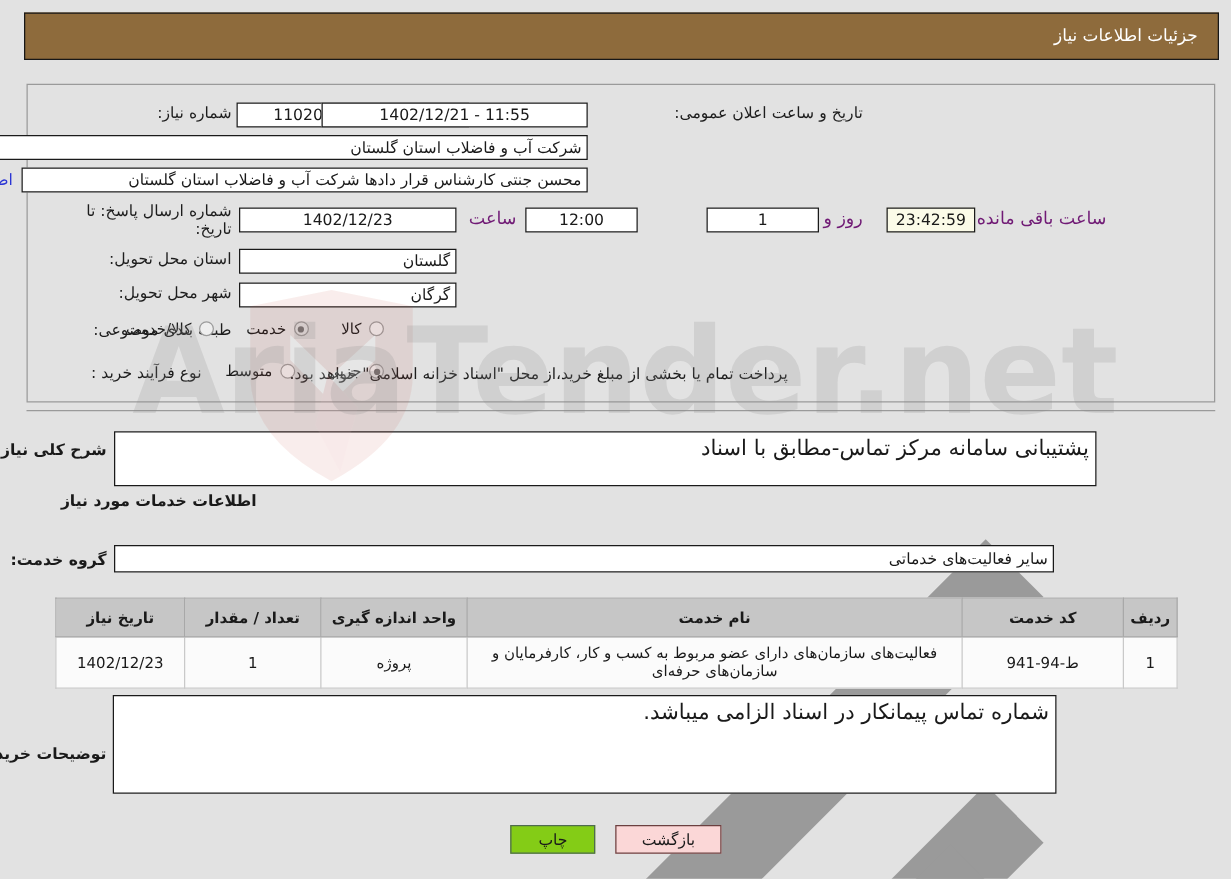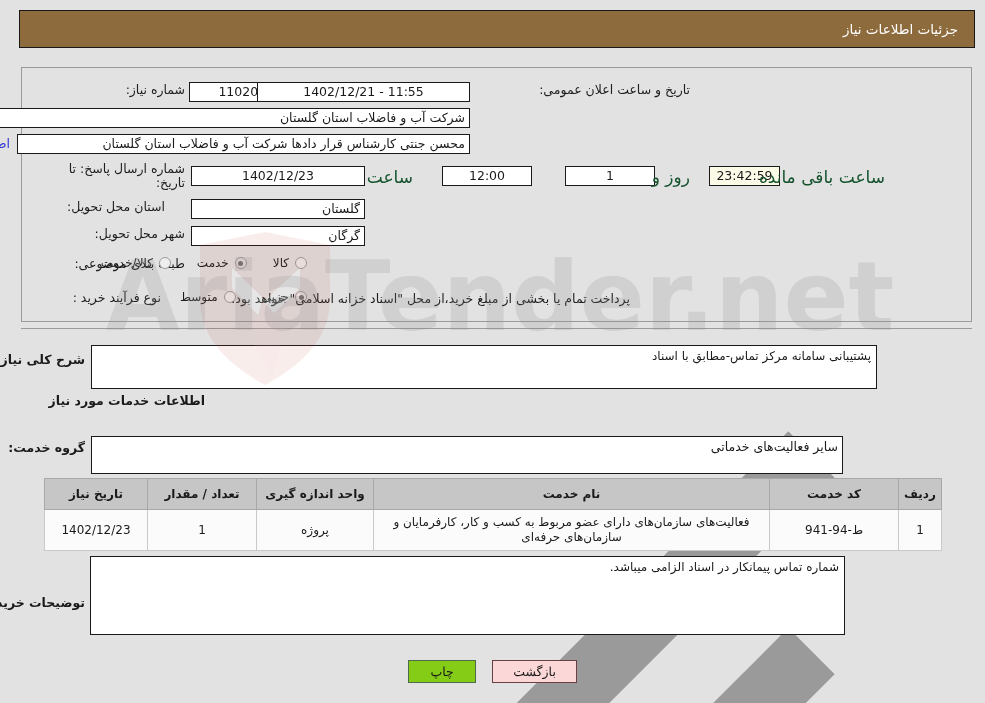--- a/index.html
+++ b/index.html
@@ -115,23 +115,23 @@
     white-space: nowrap;
   }
   .fld.center { text-align: center; }
   .fld.right  { text-align: right; }
   .fld.yellowish {
     background: #fbfbe8;
     text-align: center;
   }
 
   .inline-txt {
-    font-size: 17px;
+    font-size: 14px;
     padding: 0 5px;
-    color: #14532d;
+    color: #701a75;
   }
 
   .link {
     color: #2b35d4;
     font-size: 12.5px;
     cursor: pointer;
     white-space: nowrap;
   }
 
   
@@ -180,21 +180,21 @@
 
   
   .ta-wrap {
     position: absolute;
     z-index: 3;
   }
   .ta {
     background: #ffffff;
     border: 1px solid #1a1a1a;
     box-sizing: border-box;
-    font-size: 12px;
+    font-size: 17px;
     color: #1a1a1a;
     padding: 3px 5px;
     overflow: hidden;
     position: relative;
     text-align: right;
   }
 
   .section-title {
     position: absolute;
     font-size: 12.5px;
@@ -303,27 +303,27 @@
   <span class="lbl lbl-w">ایجاد کننده درخواست:</span>
 </div>
 <div class="fld right" style="position:absolute; right:515px; top:134px; width:453px; z-index:3;">محسن جنتی کارشناس قرار دادها شرکت آب و فاضلاب استان گلستان</div>
 <div class="link" style="position:absolute; right:975px; top:136px; z-index:3;">اطلاعات تماس خریدار</div>
 
 <div class="frow lbl-2l" style="right:800px; top:162px; width:125px; white-space:normal; display:block; text-align:right;">
   <span class="lbl">شماره ارسال پاسخ: تا تاریخ:</span>
 </div>
 <div class="fld center" style="position:absolute; right:620px; top:166px; width:174px; z-index:3;">1402/12/23</div>
 <span class="inline-txt" style="position:absolute; right:567px; top:167px; z-index:3;">ساعت</span>
-<div class="fld center" style="position:absolute; right:453px; top:166px; width:90px; z-index:3;">12:00</div>
+<div class="fld center" style="position:absolute; right:475px; top:166px; width:90px; z-index:3;">12:00</div>
 <div class="fld center" style="position:absolute; right:330px; top:166px; width:90px; z-index:3;">1</div>
 <span class="inline-txt" style="position:absolute; right:290px; top:167px; z-index:3;">روز و</span>
 <div class="fld yellowish" style="position:absolute; right:205px; top:166px; width:71px; z-index:3;">23:42:59</div>
 <span class="inline-txt" style="position:absolute; right:95px; top:167px; z-index:3;">ساعت باقی مانده</span>
 
-<div class="frow" style="right:820px; top:199px;">
+<div class="frow" style="right:800px; top:199px;">
   <span class="lbl lbl-w">استان محل تحویل:</span>
 </div>
 <div class="fld right" style="position:absolute; right:620px; top:199px; width:174px; z-index:3;">گلستان</div>
 
 <div class="frow" style="right:800px; top:226px;">
   <span class="lbl lbl-w">شهر محل تحویل:</span>
 </div>
 <div class="fld right" style="position:absolute; right:620px; top:226px; width:174px; z-index:3;">گرگان</div>
 
 <div class="frow" style="right:800px; top:256px;">
@@ -366,21 +366,21 @@
   <div class="ta" style="width:786px; height:44px;">پشتیبانی سامانه مرکز تماس-مطابق با اسناد</div>
   <svg class="grip" viewBox="0 0 12 12">
     <line x1="1" y1="11" x2="11" y2="1" stroke="#9a9a9a" stroke-width="1"></line>
     <line x1="4" y1="11" x2="11" y2="4" stroke="#9a9a9a" stroke-width="1"></line>
   </svg>
 </div>
 
 <span class="section-title" style="right:780px; top:393px;">اطلاعات خدمات مورد نیاز</span>
 
 <span class="section-title" style="right:900px; top:440px;">گروه خدمت:</span>
-<div class="fld right" style="position:absolute; right:142px; top:436px; width:752px; height:38px; line-height:20px; z-index:3;">سایر فعالیت‌های خدماتی</div>
+<div class="fld right" style="position:absolute; right:142px; top:436px; width:752px; height:22px; line-height:20px; z-index:3;">سایر فعالیت‌های خدماتی</div>
 
 <table id="svc-table">
   <thead>
     <tr>
       <th class="col-radif">ردیف</th>
       <th class="col-code">کد خدمت</th>
       <th class="col-name">نام خدمت</th>
       <th class="col-unit">واحد اندازه گیری</th>
       <th class="col-qty">تعداد / مقدار</th>
       <th class="col-date">تاریخ نیاز</th>

